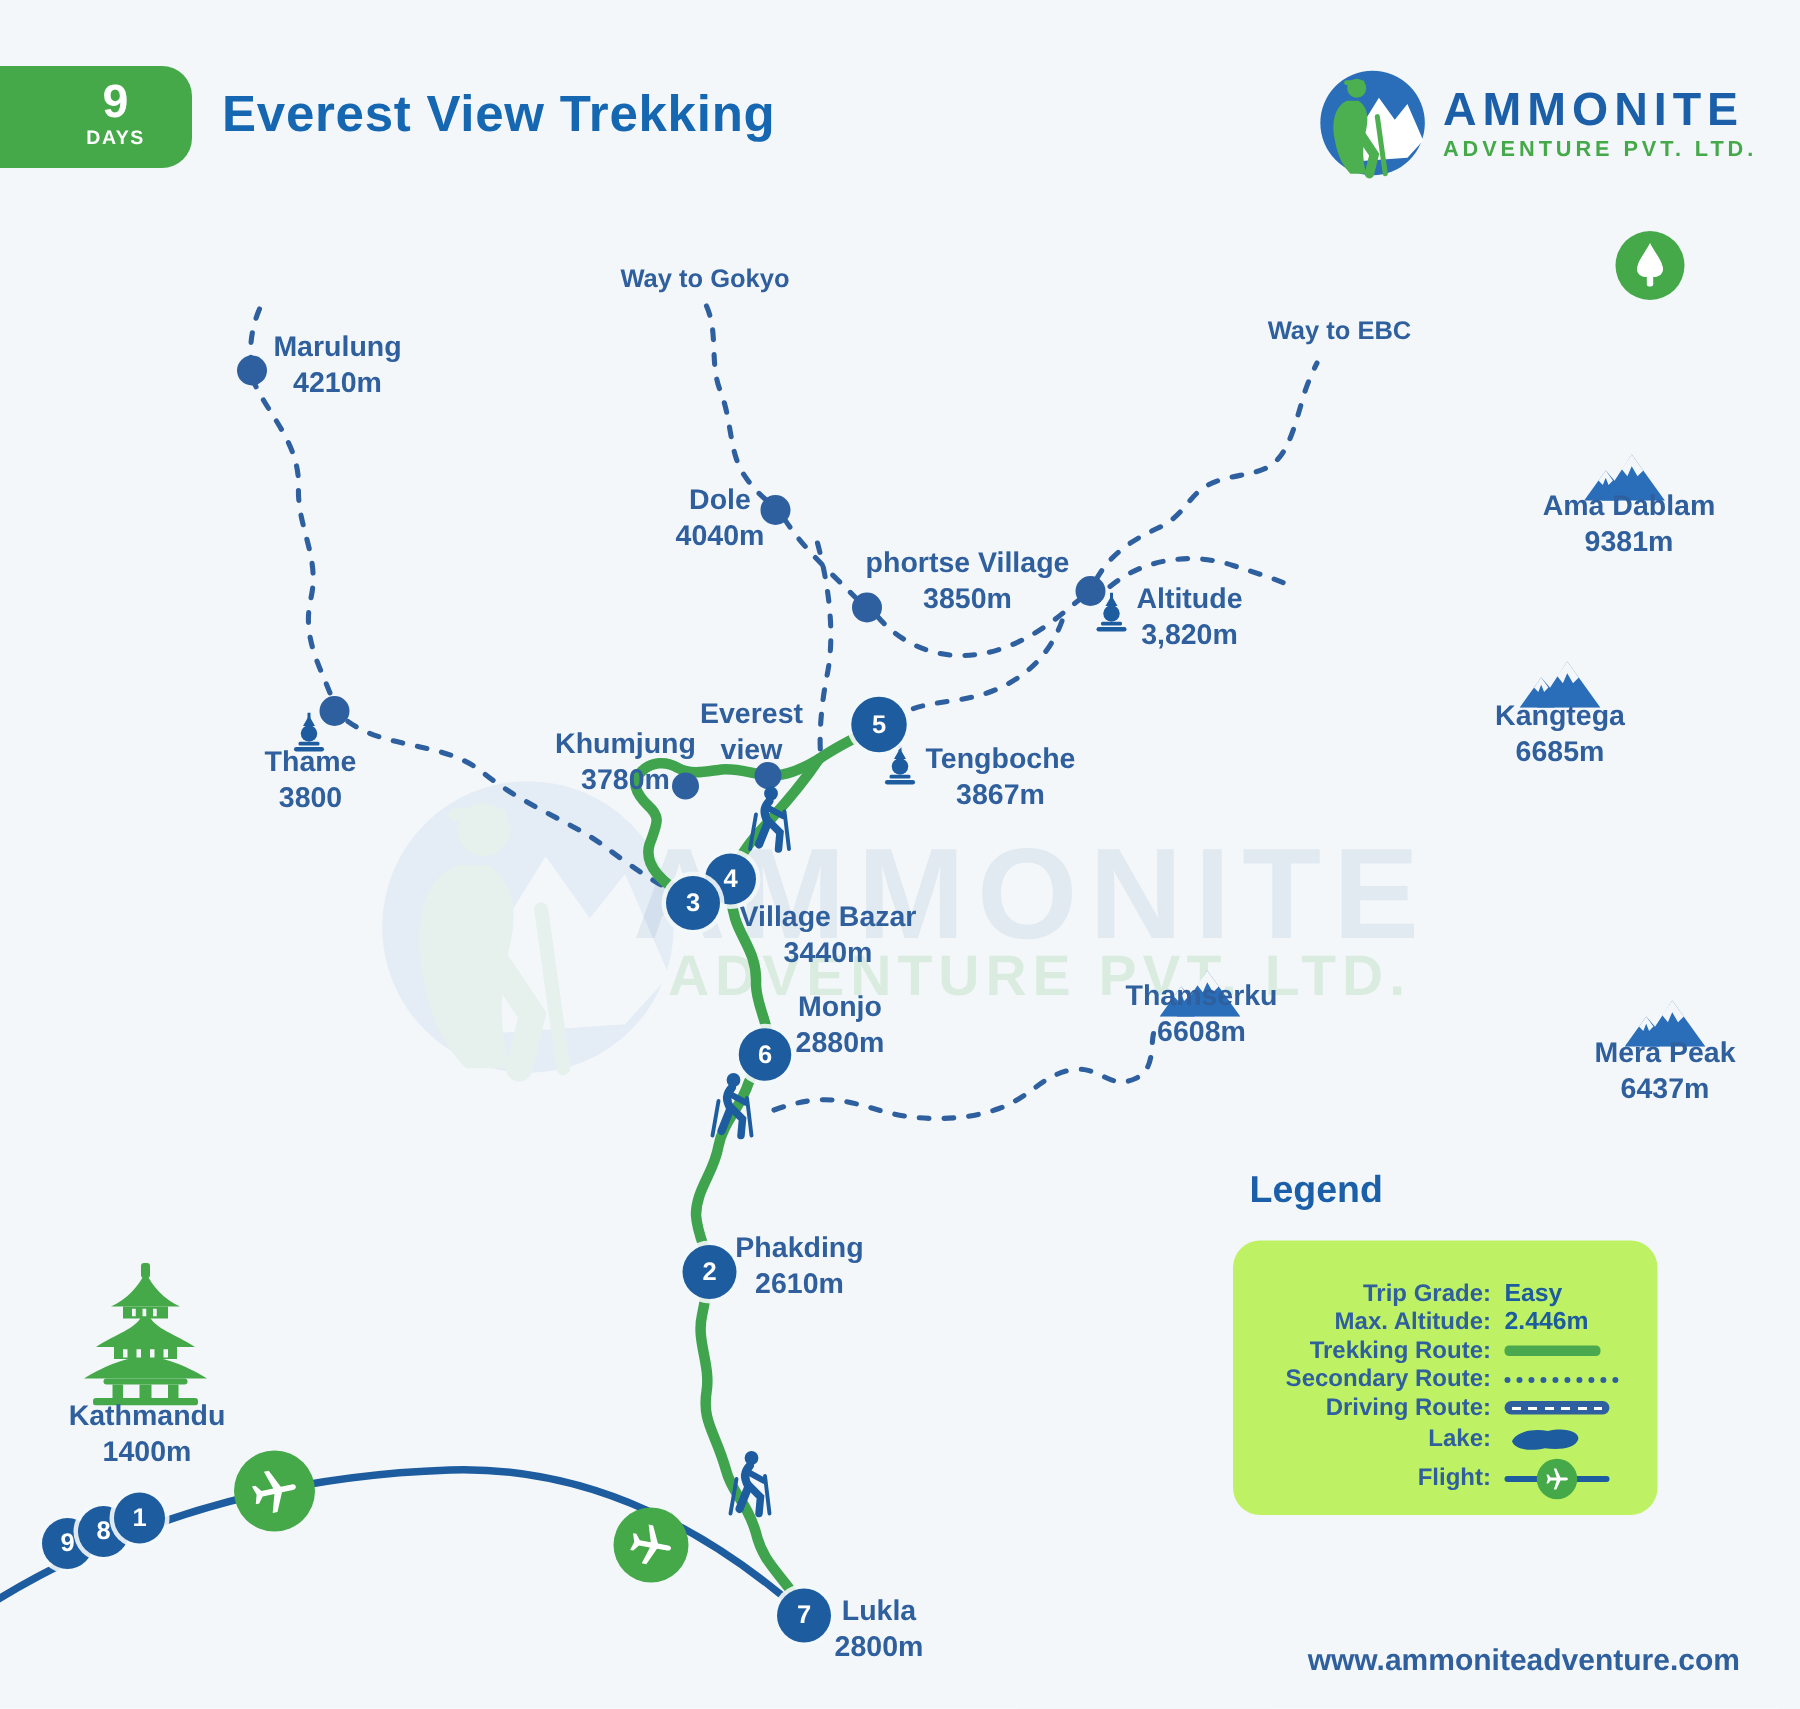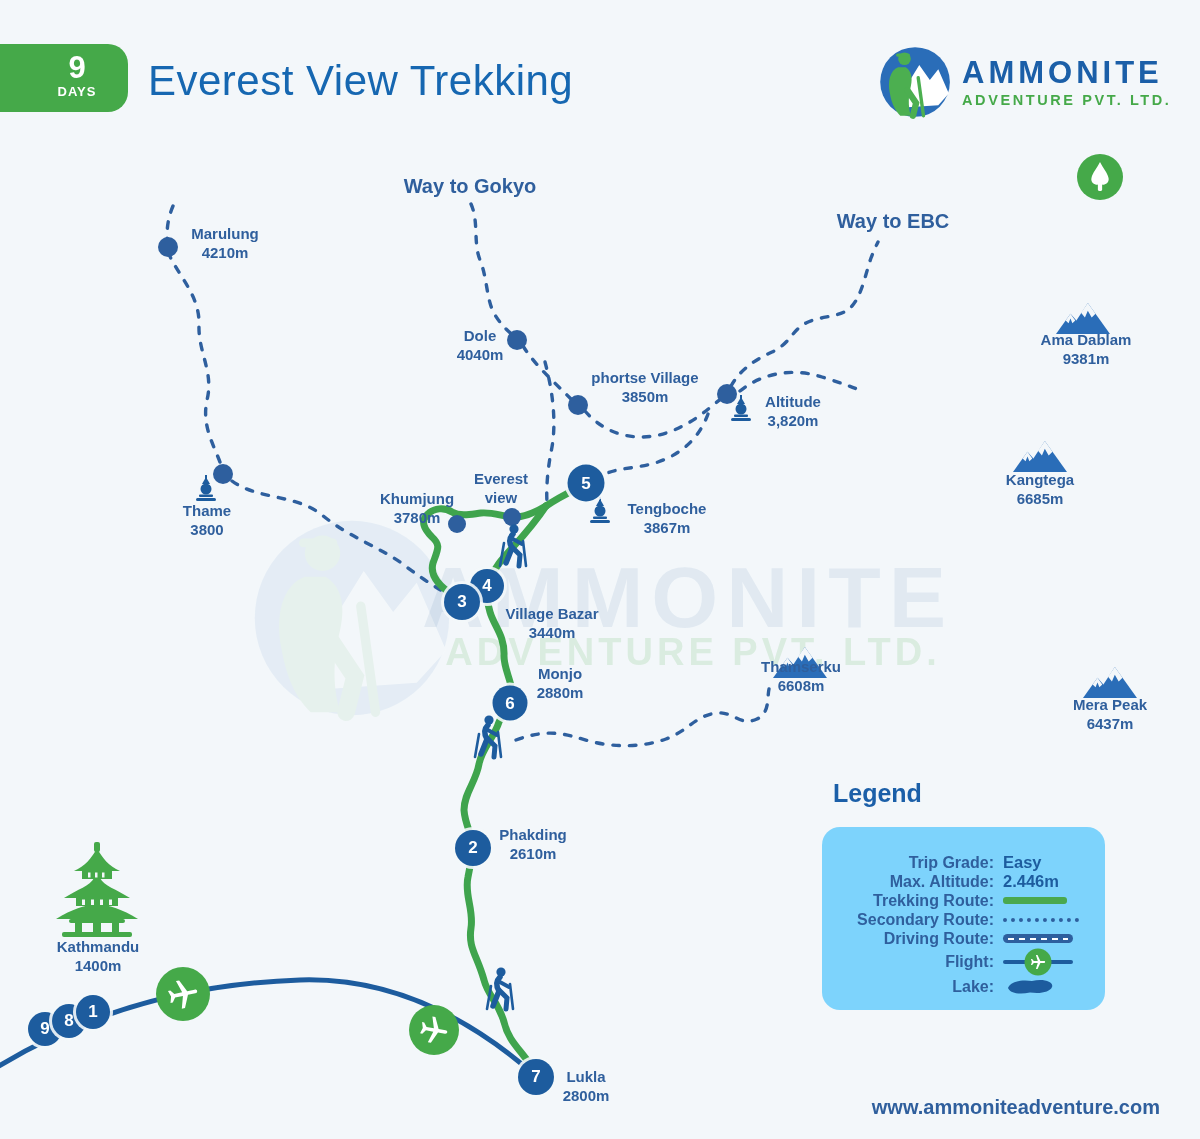--- a/index.html
+++ b/index.html
@@ -4,21 +4,21 @@
 <style>
   html,body{margin:0;padding:0;}
   body{width:1200px;height:1139px;overflow:hidden;font-family:"Liberation Sans",sans-serif;}
   .page{position:relative;width:1200px;height:1139px;background:#f3f7fa;overflow:hidden;}
 
   
   .badge{position:absolute;left:0;top:44px;width:128px;height:68px;background:#45a949;
          border-radius:0 20px 20px 0;color:#fff;text-align:center;padding-left:26px;box-sizing:border-box;}
   .badge .num{display:block;font-size:31px;font-weight:700;line-height:34px;margin-top:7px;}
   .badge .lbl{display:block;font-size:13px;font-weight:700;letter-spacing:1px;line-height:14px;}
-  .title{position:absolute;left:148px;top:57px;font-size:42px;font-weight:400;color:#1667b1;letter-spacing:0.5px;}
+  .title{position:absolute;left:148px;top:57px;font-size:34px;font-weight:700;color:#1667b1;letter-spacing:0.5px;}
   .brand{position:absolute;left:876px;top:44px;display:flex;align-items:center;}
   .brand-icon{width:76px;height:76px;}
   .brand-text{margin-left:10px;}
   .brand-name{font-size:31px;font-weight:700;color:#1b5fa8;letter-spacing:4px;line-height:32px;}
   .brand-sub{font-size:14.5px;font-weight:700;color:#45a949;letter-spacing:2.6px;margin-top:3px;}
 
   
   .wm1{position:absolute;left:688px;top:597px;transform:translate(-50%,-50%);font-size:86px;font-weight:700;
        letter-spacing:8px;color:rgba(45,95,160,0.09);white-space:nowrap;}
   .wm2{position:absolute;left:693px;top:652px;transform:translate(-50%,-50%);font-size:38px;font-weight:700;
@@ -26,37 +26,37 @@
   .wm-logo{position:absolute;left:243px;top:512px;width:212px;height:212px;opacity:0.07;}
 
   
   .map-svg{position:absolute;left:0;top:0;}
   .sec{fill:none;stroke:#2e5f9e;stroke-width:3.4;stroke-dasharray:6.5 10;stroke-linecap:round;}
   .trek{fill:none;stroke:#3fa44d;stroke-width:7;stroke-linecap:round;stroke-linejoin:round;}
   .flightline{fill:none;stroke:#1d5c9e;stroke-width:5;stroke-linecap:round;}
   .dot{fill:#2e5f9e;}
 
   .loc{position:absolute;transform:translate(-50%,-50%);text-align:center;color:#2f5f9d;
-       font-size:15px;font-weight:700;line-height:1.25;white-space:nowrap;}
+       font-size:19px;font-weight:700;line-height:1.25;white-space:nowrap;}
   .loc span{display:block;}
-  .way{position:absolute;transform:translate(-50%,-50%);color:#2f5f9d;font-size:20px;font-weight:700;white-space:nowrap;}
+  .way{position:absolute;transform:translate(-50%,-50%);color:#2f5f9d;font-size:17px;font-weight:700;white-space:nowrap;}
 
   .day{position:absolute;transform:translate(-50%,-50%);background:#1d5c9e;color:#fff;border-radius:50%;
        display:flex;align-items:center;justify-content:center;font-weight:700;font-size:17px;
        box-shadow:0 0 0 3px rgba(243,247,250,0.9);}
 
   .icon{position:absolute;}
   .plane{position:absolute;transform:translate(-50%,-50%);background:#45a949;border-radius:50%;
          display:flex;align-items:center;justify-content:center;}
   .circle-icon{position:absolute;transform:translate(-50%,-50%);background:#45a949;border-radius:50%;
          display:flex;align-items:center;justify-content:center;}
 
   
   .legend-title{position:absolute;left:833px;top:779px;font-size:25px;font-weight:700;color:#1b5fa8;}
-  .legend-box{position:absolute;left:822px;top:827px;width:283px;height:183px;background:#7dd3fc;border-radius:18px;
+  .legend-box{position:absolute;left:822px;top:827px;width:283px;height:183px;background:#bef264;border-radius:18px;
               padding:26px 18px 0 0;box-sizing:border-box;}
   .lrow{display:flex;align-items:center;height:19px;margin-bottom:0;}
   .lrow .llabel{width:172px;text-align:right;color:#2f5f9d;font-size:16px;font-weight:700;flex:none;}
   .lrow .lval{margin-left:9px;color:#1d5c9e;font-size:16.5px;font-weight:700;}
   .lrow .lswatch{margin-left:9px;display:flex;align-items:center;position:relative;}
   .sw-trek{width:64px;height:7px;background:#4aa84e;border-radius:3px;}
   .sw-sec{width:76px;border-top:4px dotted #2e5f9e;}
   .sw-drive{width:70px;height:9px;background:#2e5f9e;border-radius:5px;position:relative;}
   .sw-drive::after{content:"";position:absolute;left:5px;right:5px;top:3.5px;height:2px;
       background:repeating-linear-gradient(90deg,#fff 0 6px,transparent 6px 11px);}
@@ -348,37 +348,37 @@
       <span class="lswatch">
           <span class="sw-sec"></span>
         </span>
     </div>
     <div class="lrow">
       <span class="llabel">Driving Route:</span>
       <span class="lswatch">
           <span class="sw-drive"></span>
         </span>
     </div>
+    <div class="lrow" style="height:24px">
+      <span class="llabel">Lake:</span>
+      <span class="lswatch">
+        <svg width="54" height="20" viewBox="0 0 54 20">
+            <use href="#lake"></use>
+          </svg>
+      </span>
+    </div>
     <div class="lrow" style="height:27px">
       <span class="llabel">Flight:</span>
       <span class="lswatch">
         <span class="sw-flight">
             <span class="mini-plane">
           <svg style="width:15px;height:15px;transform:rotate(90deg)" viewBox="0 0 32 32">
                 <use href="#plane"></use>
               </svg>
         </span>
           </span>
       </span>
     </div>
-    <div class="lrow" style="height:24px">
-      <span class="llabel">Lake:</span>
-      <span class="lswatch">
-        <svg width="54" height="20" viewBox="0 0 54 20">
-            <use href="#lake"></use>
-          </svg>
-      </span>
-    </div>
   </div>
 
   <div class="footer">www.ammoniteadventure.com</div>
 
 </div>
 
 </body></html>

